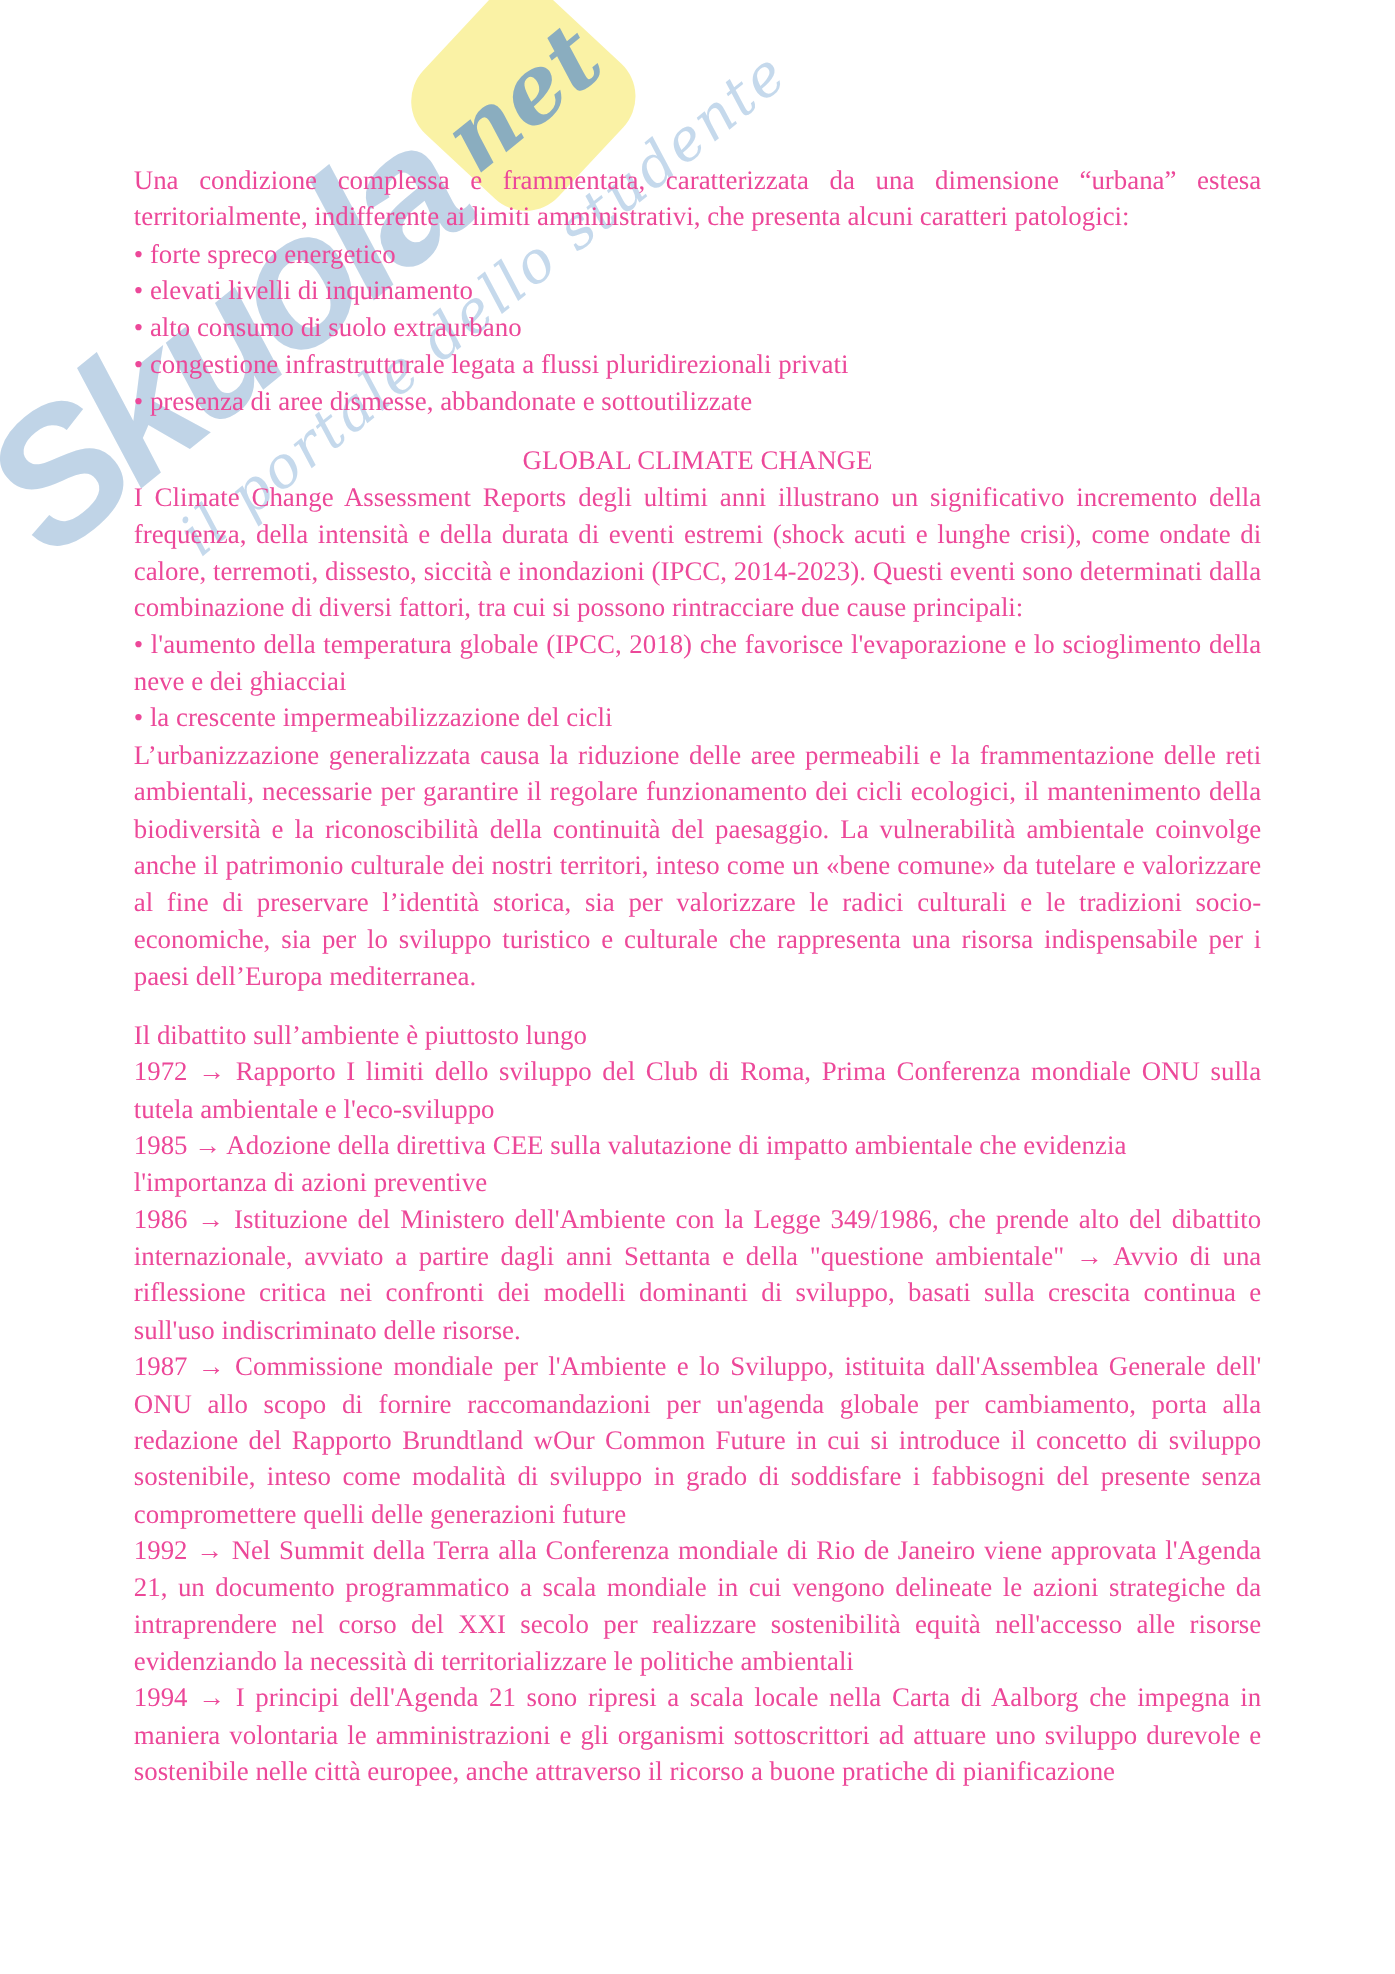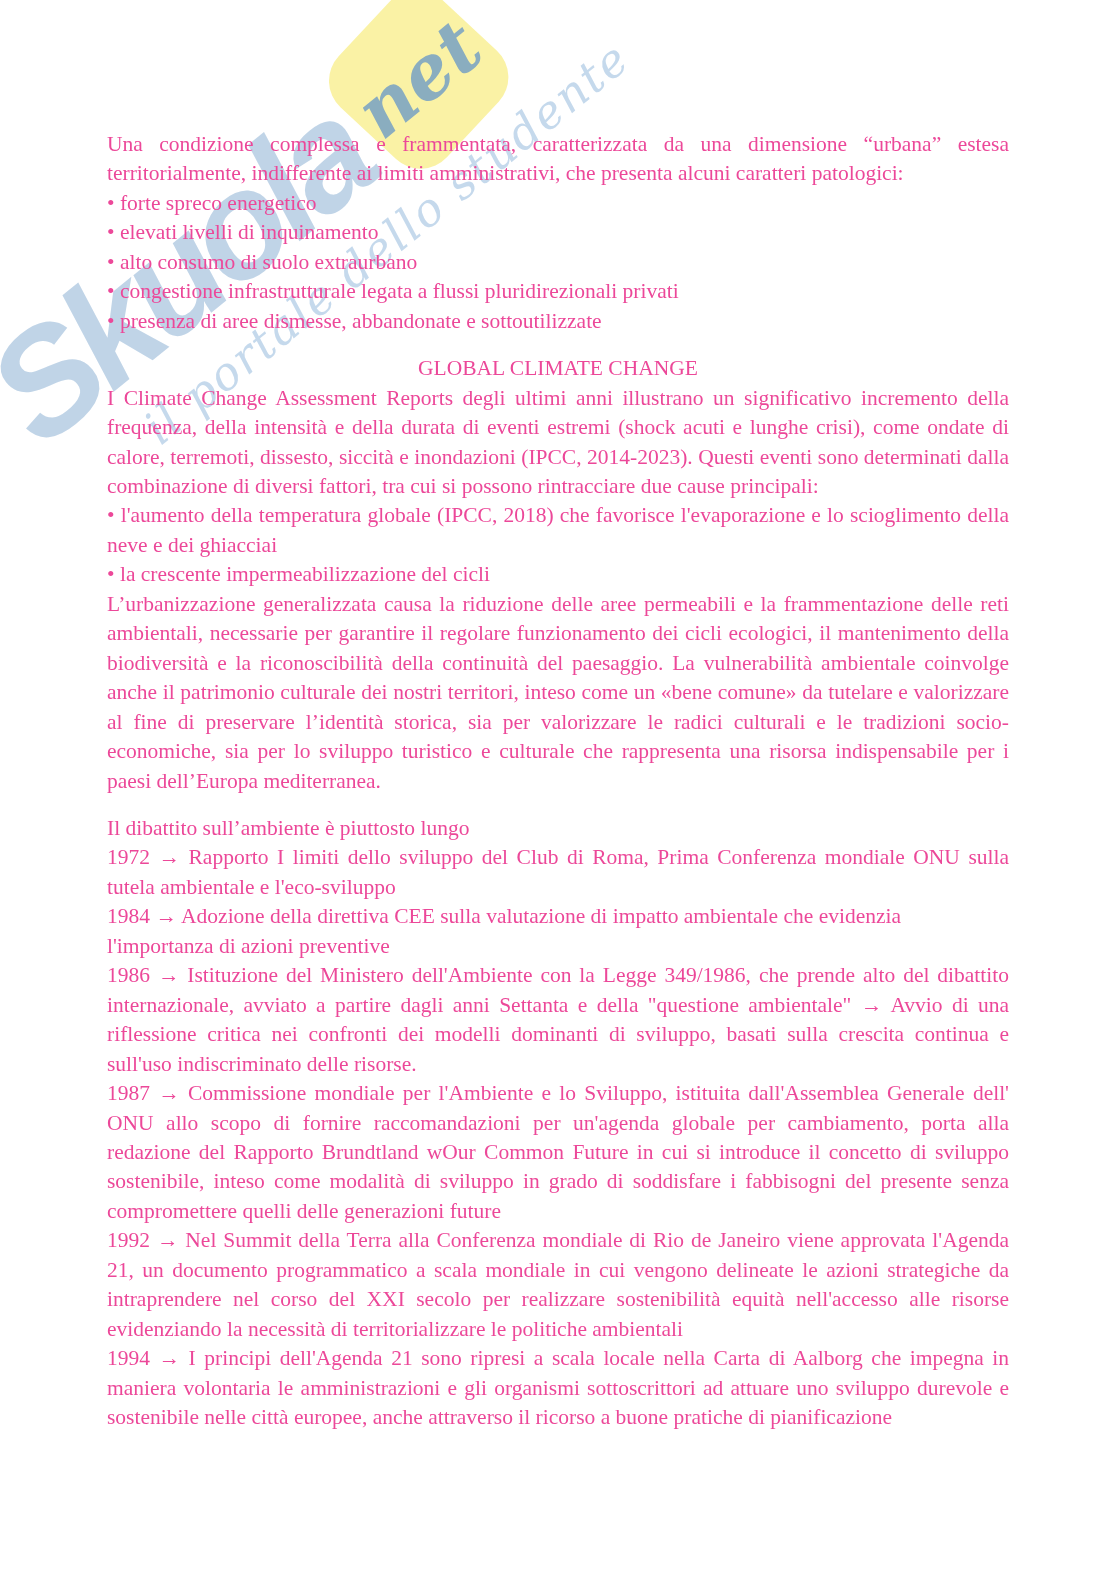--- a/index.html
+++ b/index.html
@@ -117,19 +117,19 @@
     <div class="block bullet">• presenza di aree dismesse, abbandonate e sottoutilizzate</div>
     <div class="block spacer"></div>
     <div class="block heading">GLOBAL CLIMATE CHANGE</div>
     <div class="block paragraph">I Climate Change Assessment Reports degli ultimi anni illustrano un significativo incremento della frequenza, della intensità e della durata di eventi estremi (shock acuti e lunghe crisi), come ondate di calore, terremoti, dissesto, siccità e inondazioni (IPCC, 2014-2023). Questi eventi sono determinati dalla combinazione di diversi fattori, tra cui si possono rintracciare due cause principali:</div>
     <div class="block bullet">• l'aumento della temperatura globale (IPCC, 2018) che favorisce l'evaporazione e lo scioglimento della neve e dei ghiacciai</div>
     <div class="block bullet">• la crescente impermeabilizzazione del cicli</div>
     <div class="block paragraph">L’urbanizzazione generalizzata causa la riduzione delle aree permeabili e la frammentazione delle reti ambientali, necessarie per garantire il regolare funzionamento dei cicli ecologici, il mantenimento della biodiversità e la riconoscibilità della continuità del paesaggio. La vulnerabilità ambientale coinvolge anche il patrimonio culturale dei nostri territori, inteso come un «bene comune» da tutelare e valorizzare al fine di preservare l’identità storica, sia per valorizzare le radici culturali e le tradizioni socio-economiche, sia per lo sviluppo turistico e culturale che rappresenta una risorsa indispensabile per i paesi dell’Europa mediterranea.</div>
     <div class="block spacer"></div>
     <div class="block paragraph">Il dibattito sull’ambiente è piuttosto lungo</div>
     <div class="block paragraph">1972 → Rapporto I limiti dello sviluppo del Club di Roma, Prima Conferenza mondiale ONU sulla tutela ambientale e l'eco-sviluppo</div>
-    <div class="block paragraph">1984 → Adozione della direttiva CEE sulla valutazione di impatto ambientale che evidenzia
+    <div class="block paragraph">1985 → Adozione della direttiva CEE sulla valutazione di impatto ambientale che evidenzia
 l'importanza di azioni preventive</div>
     <div class="block paragraph">1986 → Istituzione del Ministero dell'Ambiente con la Legge 349/1986, che prende alto del dibattito internazionale, avviato a partire dagli anni Settanta e della "questione ambientale" → Avvio di una riflessione critica nei confronti dei modelli dominanti di sviluppo, basati sulla crescita continua e sull'uso indiscriminato delle risorse.</div>
     <div class="block paragraph">1987 → Commissione mondiale per l'Ambiente e lo Sviluppo, istituita dall'Assemblea Generale dell' ONU allo scopo di fornire raccomandazioni per un'agenda globale per cambiamento, porta alla redazione del Rapporto Brundtland wOur Common Future in cui si introduce il concetto di sviluppo sostenibile, inteso come modalità di sviluppo in grado di soddisfare i fabbisogni del presente senza compromettere quelli delle generazioni future</div>
     <div class="block paragraph">1992 → Nel Summit della Terra alla Conferenza mondiale di Rio de Janeiro viene approvata l'Agenda 21, un documento programmatico a scala mondiale in cui vengono delineate le azioni strategiche da intraprendere nel corso del XXI secolo per realizzare sostenibilità equità nell'accesso alle risorse evidenziando la necessità di territorializzare le politiche ambientali</div>
     <div class="block paragraph">1994 → I principi dell'Agenda 21 sono ripresi a scala locale nella Carta di Aalborg che impegna in maniera volontaria le amministrazioni e gli organismi sottoscrittori ad attuare uno sviluppo durevole e sostenibile nelle città europee, anche attraverso il ricorso a buone pratiche di pianificazione</div>
   </main>
 
 </body></html>

